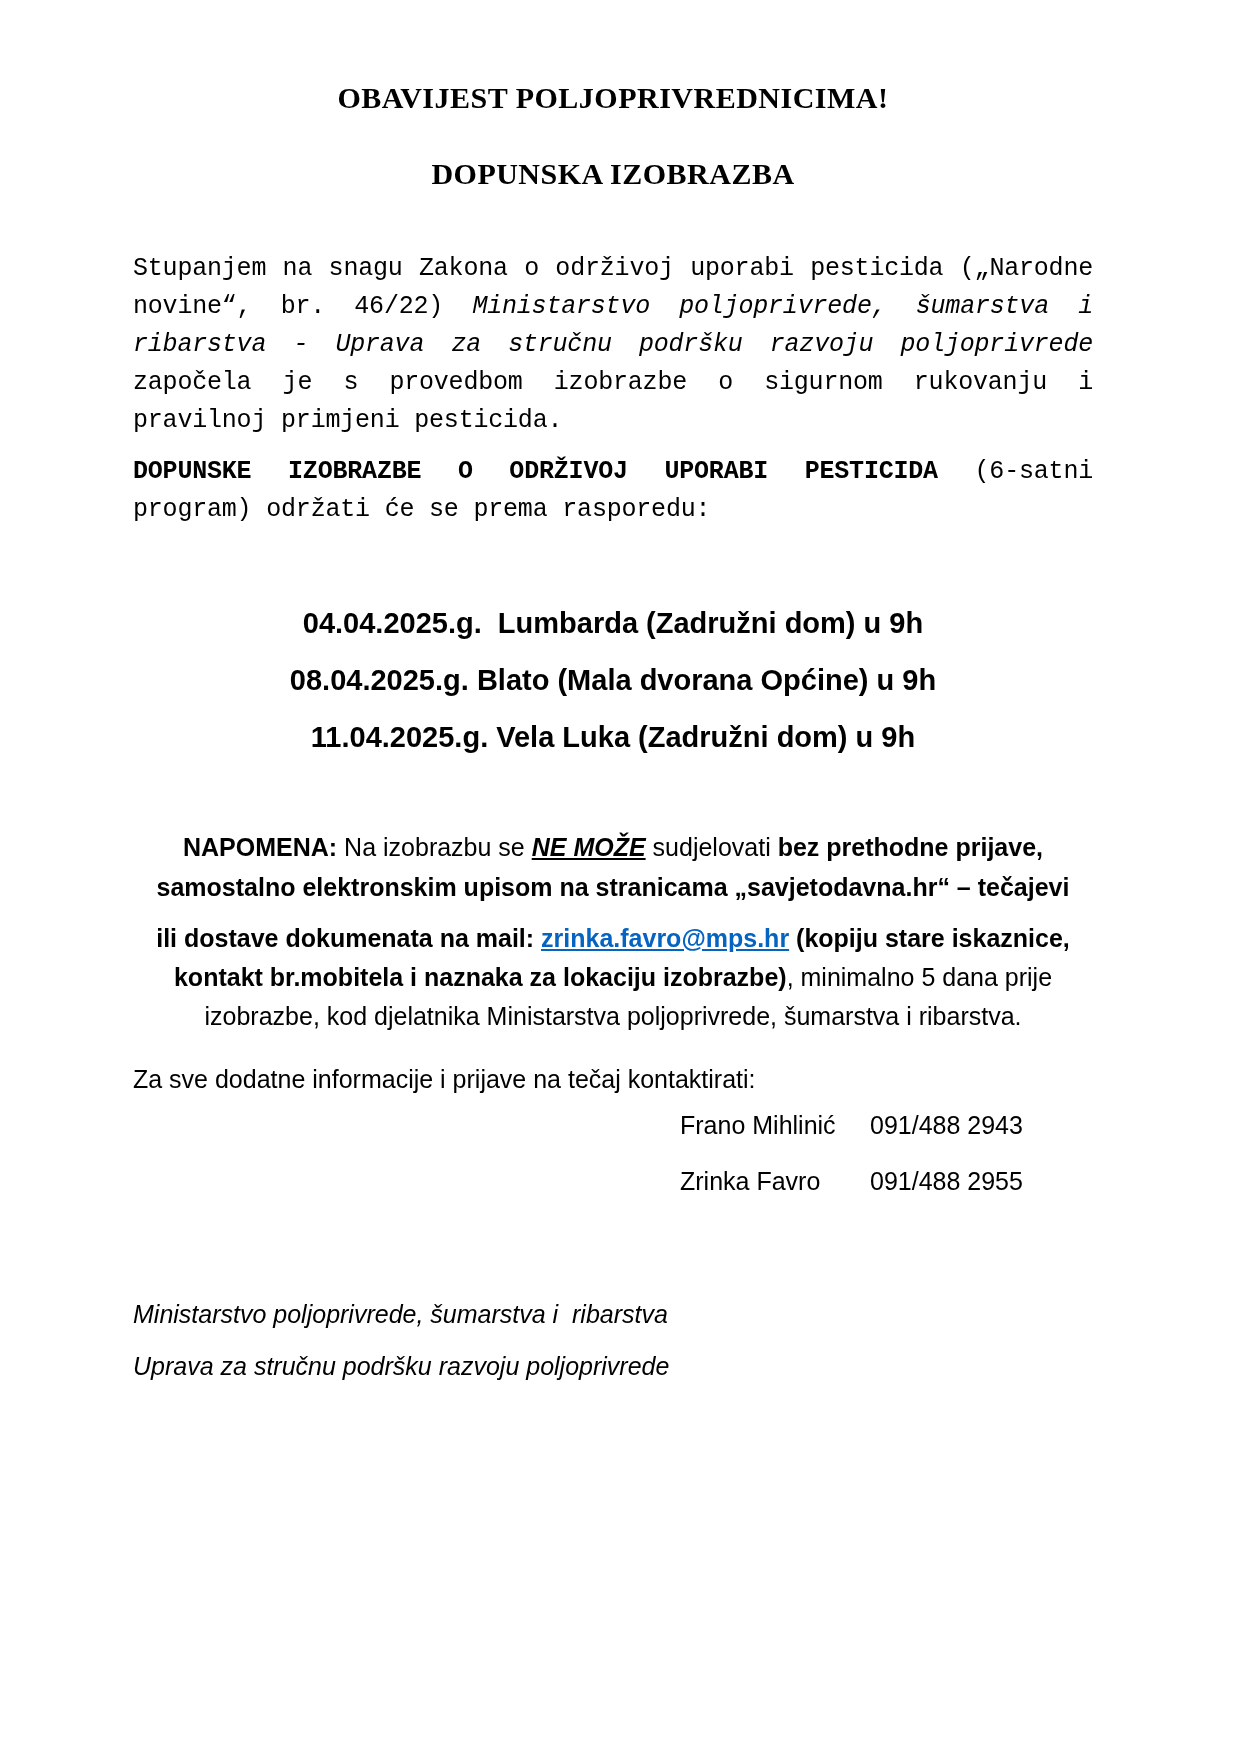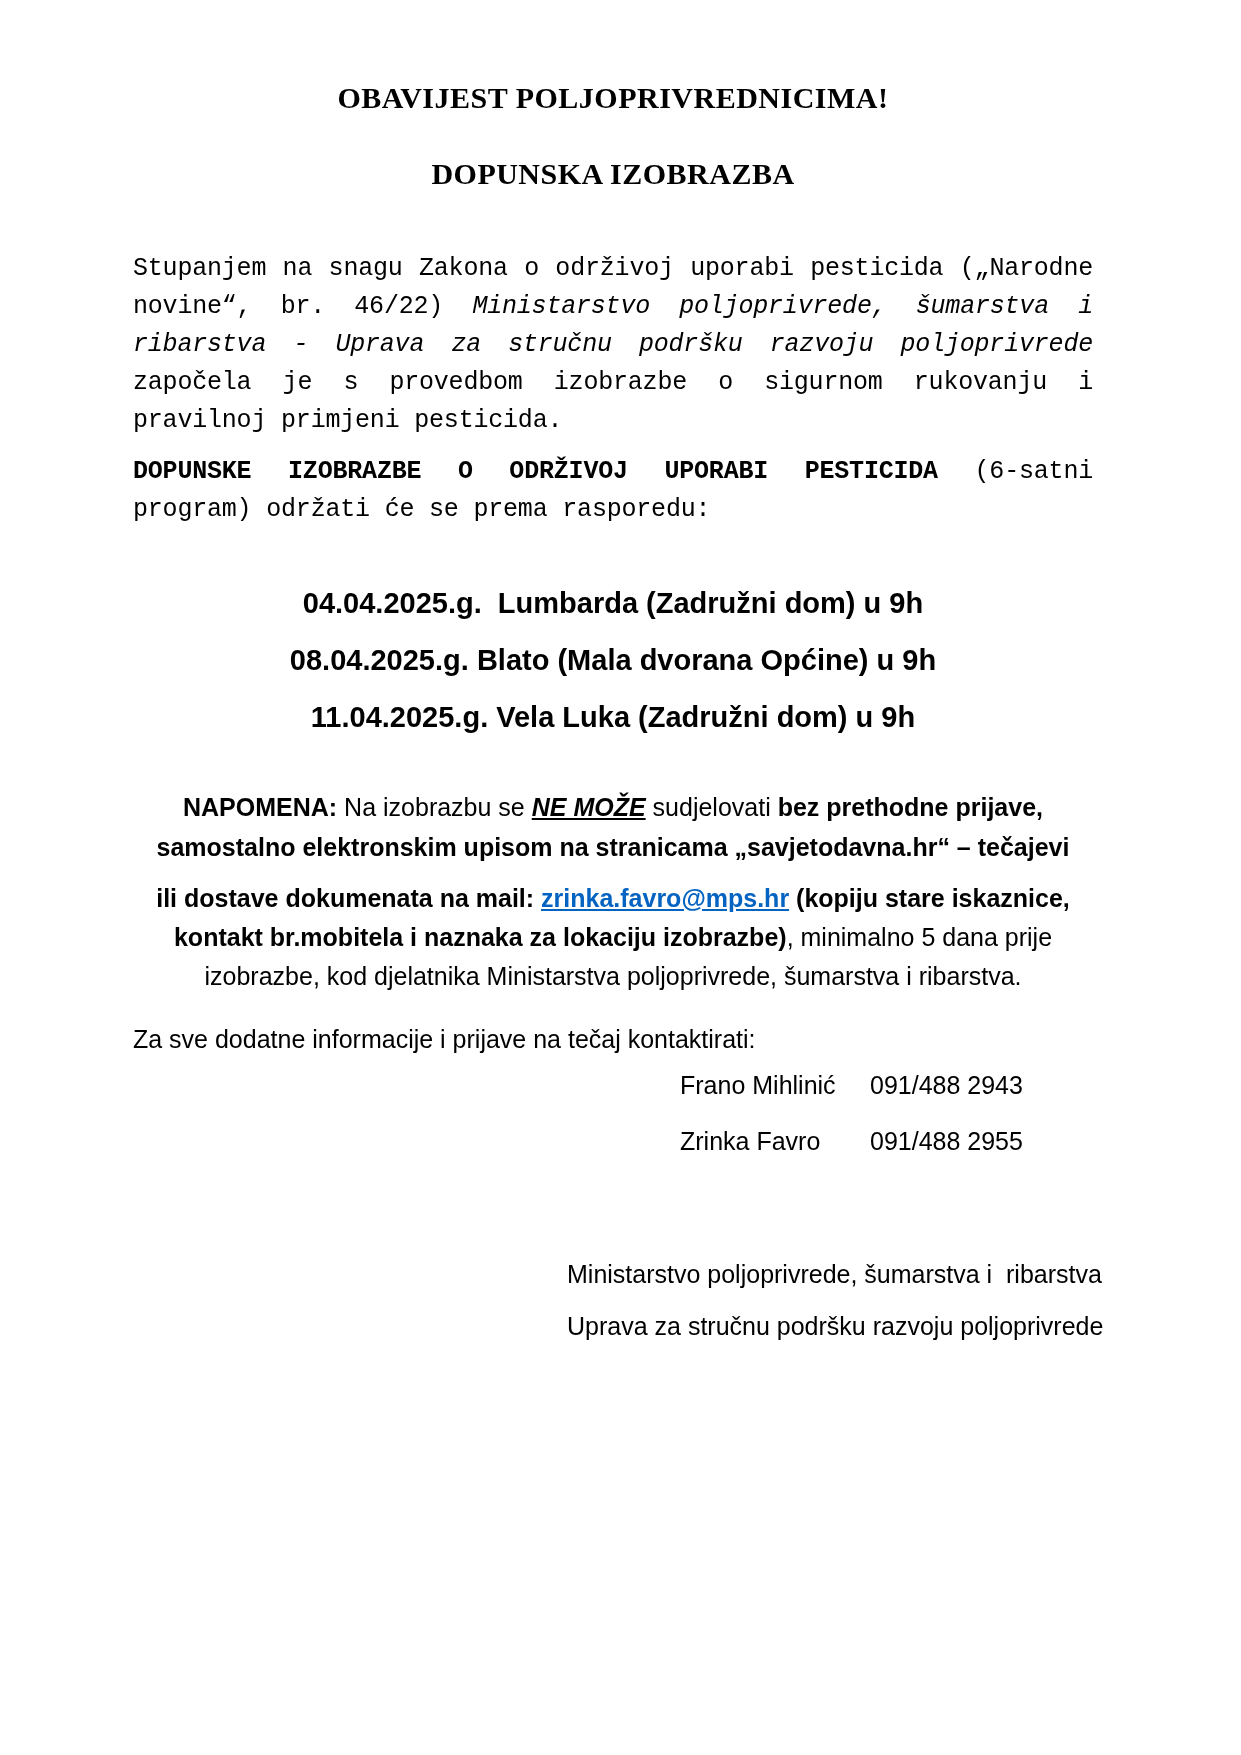--- a/index.html
+++ b/index.html
@@ -37,33 +37,33 @@
     letter-spacing: -0.2px;
     font-family: Liberation Mono, monospace;
   }
 
   .f-b { font-weight: 700; }
   .f-i { font-style: italic; }
   .f-u { text-decoration: underline; }
   .f-link { color: #0563C1; }
 
   .schedule {
-    margin-top: 54px;
+    margin-top: 74px;
     text-align: center;
     font-weight: 700;
     font-size: 29px;
   }
   .sline {
     line-height: 40px;
     margin-bottom: 17px;
     white-space: pre;
   }
 
   .napomena {
-    margin-top: 50px;
+    margin-top: 70px;
     text-align: center;
     font-size: 25px;
   }
   .napomena .cline { line-height: 40px; white-space: pre; }
 
   .registration {
     margin-top: 12px;
     text-align: center;
     font-size: 25px;
   }
@@ -83,22 +83,22 @@
     display: flex;
     line-height: 36px;
     margin-bottom: 20px;
     margin-top: 7px;
   }
   .contact-name { width: 190px; white-space: pre; }
   .contact-phone { white-space: pre; }
 
   .signature {
     margin-top: 100px;
-    margin-left: 434px;
     width: 500px;
+    font-style: italic;
     font-size: 25px;
   }
   .signature .sig-line {
     line-height: 30px;
     margin-bottom: 22px;
     white-space: pre;
   }
 </style>
 </head>
 <body>

